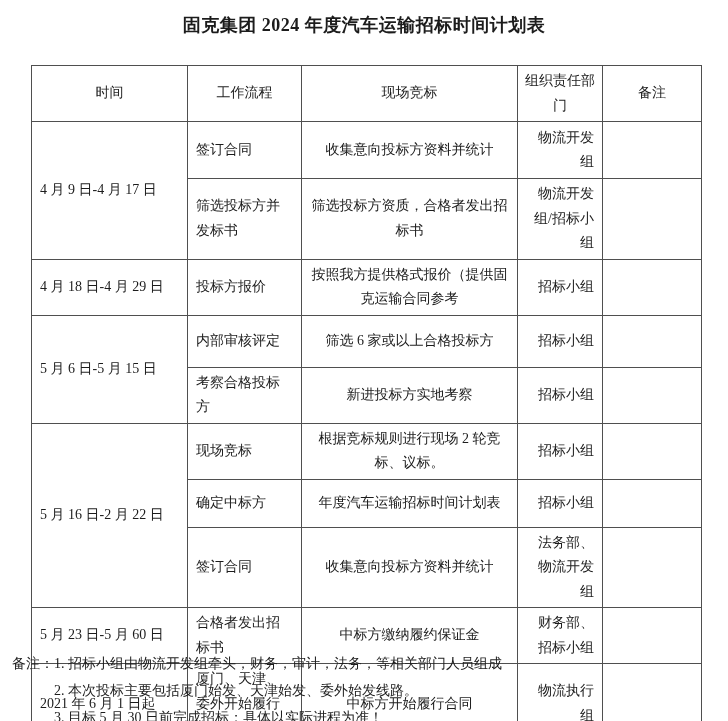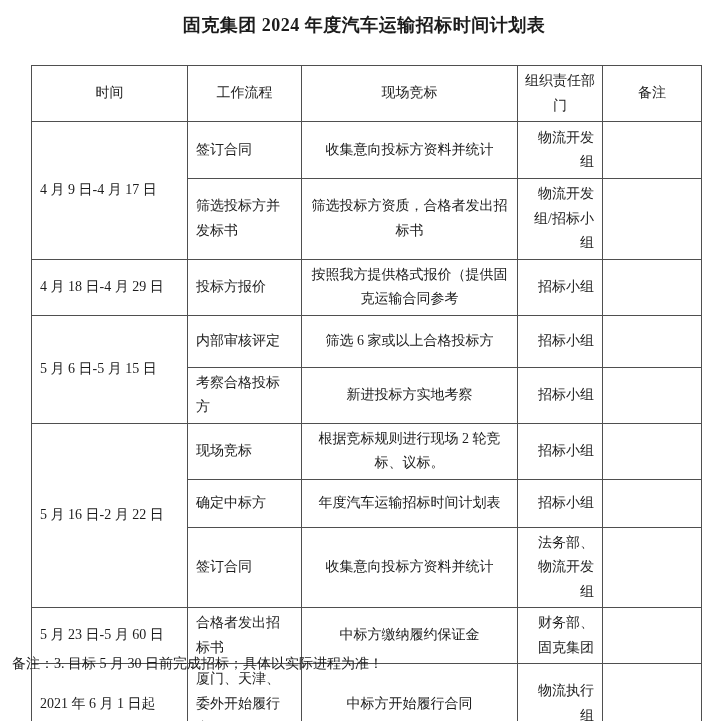--- a/index.html
+++ b/index.html
@@ -142,34 +142,36 @@
         <td class="proc-col">签订合同</td>
         <td class="cont-col">收集意向投标方资料并统计</td>
         <td class="dept-col">法务部、物流开发组</td>
         <td class="rem-col"></td>
       </tr>
 
       <tr style="height:40px">
         <td class="time-col">5 月 23 日-5 月 60 日</td>
         <td class="proc-col">合格者发出招标书</td>
         <td class="cont-col">中标方缴纳履约保证金</td>
-        <td class="dept-col">财务部、固克集团</td>
+        <td class="dept-col">财务部、招标小组</td>
         <td class="rem-col"></td>
       </tr>
 
       <tr style="height:43px">
         <td class="time-col">2021 年 6 月 1 日起</td>
         <td class="proc-col">厦门、天津、委外开始履行合同</td>
         <td class="cont-col">中标方开始履行合同</td>
         <td class="dept-col">物流执行组</td>
         <td class="rem-col"></td>
       </tr>
     </tbody>
   </table>
 
   <div class="notes">
     <span class="notes-label">备注：</span>
     <div>
+      <div class="note-line">1. 招标小组由物流开发组牵头，财务，审计，法务，等相关部门人员组成</div>
+      <div class="note-line">2. 本次投标主要包括厦门始发、天津始发、委外始发线路。</div>
       <div class="note-line">3. 目标 5 月 30 日前完成招标；具体以实际进程为准！</div>
     </div>
   </div>
 
 </div>
 
 </body></html>

